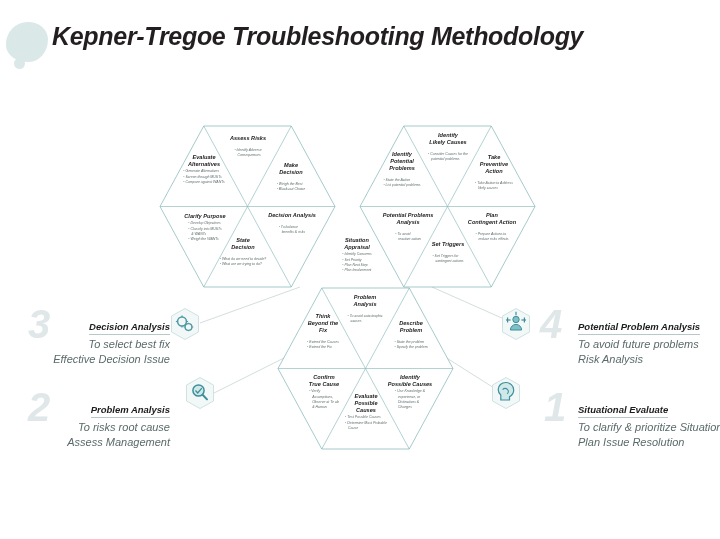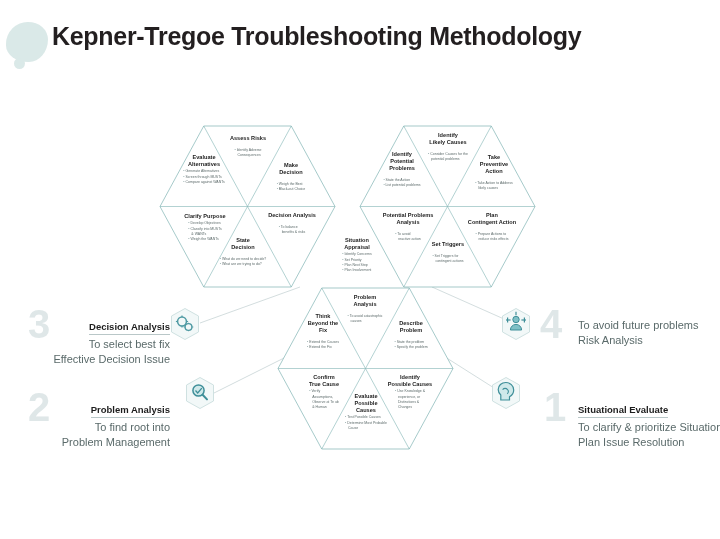--- a/index.html
+++ b/index.html
@@ -4,21 +4,21 @@
 <title>Kepner-Tregoe Troubleshooting Methodology</title>
 <style>
   html,body{margin:0;padding:0;}
   body{
     width:720px;height:539px;
     background:#ffffff;
     font-family:"Liberation Sans", sans-serif;
     overflow:hidden;
     position:relative;
   }
-  #slide{position:absolute;inset:0;width:720px;height:494px;overflow:hidden;}
+  #slide{position:absolute;inset:0;width:720px;height:494px;overflow:hidden;font-style:italic;}
 
   
   .title-blob{
     position:absolute;left:6px;top:22px;width:42px;height:40px;
     background:#d9e8e7;
     border-radius:52% 48% 46% 54% / 56% 44% 58% 42%;
     opacity:.95;
   }
   .title-blob:after{
     content:"";position:absolute;left:8px;bottom:-7px;width:11px;height:11px;
@@ -352,34 +352,35 @@
           <line x1="20.5" y1="23" x2="20.5" y2="24.2"></line>
         <line x1="15.7" y1="20" x2="16.9" y2="20"></line>
           <line x1="24.1" y1="20" x2="25.3" y2="20"></line>
       </g>
     </svg>
   </div>
 
   <div class="side left" style="left:10px;top:399px;width:160px;">
     <div class="num" style="left:18px;">2</div>
     <div class="cap-title">Problem Analysis</div>
-    <div class="cap-l1">To find root into</div>
-    <div class="cap-l2">Problem Management</div>
+    <div class="cap-l1">To risks root cause</div>
+    <div class="cap-l2">Assess Management</div>
   </div>
   <div class="badge" style="left:183px;top:376px;">
     <svg width="34" height="34" viewBox="0 0 34 34">
       <polygon points="17,1.5 30.5,9 30.5,25 17,32.5 3.5,25 3.5,9" fill="#f2f8f8" stroke="#cfe1e1" stroke-width="1"></polygon>
       <circle cx="15.5" cy="14.5" r="5.6" fill="#cfe9ea" stroke="#3f8f99" stroke-width="1.5"></circle>
       <line x1="19.6" y1="18.8" x2="24" y2="23.4" stroke="#3f8f99" stroke-width="2" stroke-linecap="round"></line>
       <path d="M12.5 14.5 l2.2 2.4 l4.1 -4.8" fill="none" stroke="#3f8f99" stroke-width="1.3"></path>
     </svg>
   </div>
 
   <div class="side right" style="left:578px;top:316px;width:145px;">
     <div class="num" style="left:-38px;">4</div>
+    <div class="cap-title">Potential Problem Analysis</div>
     <div class="cap-l1">To avoid  future problems</div>
     <div class="cap-l2">Risk Analysis</div>
   </div>
   <div class="badge" style="left:499px;top:307px;">
     <svg width="34" height="34" viewBox="0 0 34 34">
       <polygon points="17,1.5 30.5,9 30.5,25 17,32.5 3.5,25 3.5,9" fill="#f2f8f8" stroke="#cfe1e1" stroke-width="1"></polygon>
       <circle cx="17" cy="12.5" r="3.2" fill="#7fc0c6" stroke="#3f8f99" stroke-width="1"></circle>
       <path d="M11.4 23 a5.6 5.6 0 0 1 11.2 0 z" fill="#7fc0c6" stroke="#3f8f99" stroke-width="1"></path>
       <g stroke="#3f8f99" stroke-width="1.2" fill="none">
         <line x1="7" y1="13" x2="11.6" y2="13"></line>

